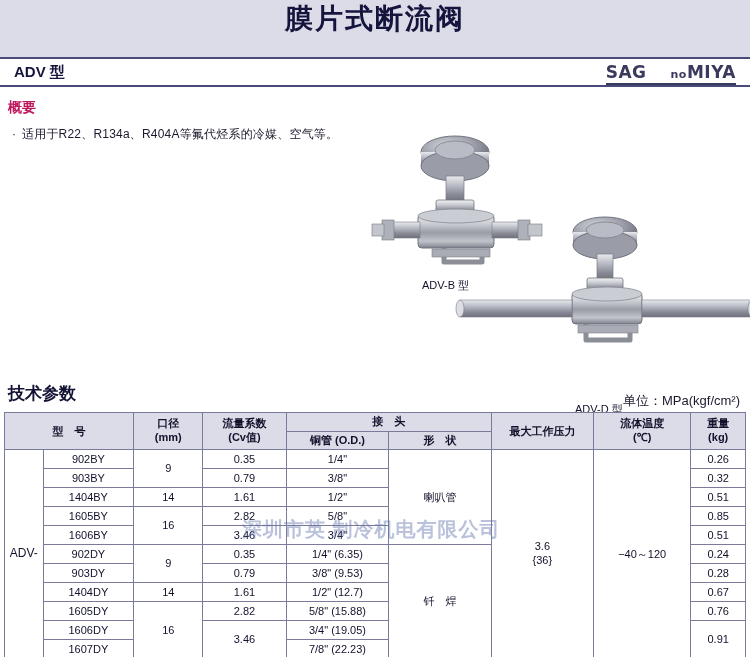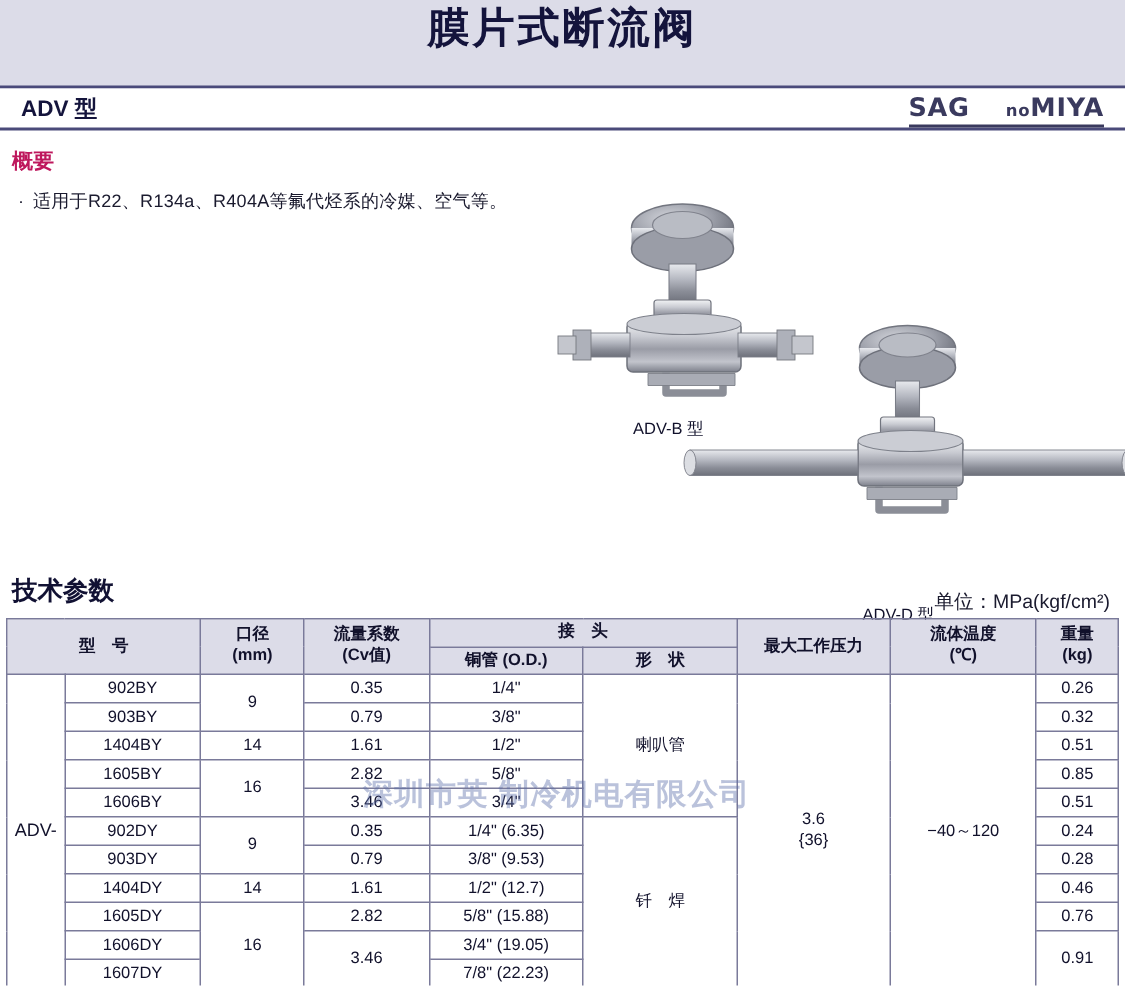--- a/index.html
+++ b/index.html
@@ -388,21 +388,21 @@
         <td class="cv">0.79</td>
         <td class="cu">3/8" (9.53)</td>
         <td class="weight">0.28</td>
       </tr>
 
       <tr>
         <td class="nm">1404DY</td>
         <td class="dia">14</td>
         <td class="cv">1.61</td>
         <td class="cu">1/2" (12.7)</td>
-        <td class="weight">0.46</td>
+        <td class="weight">0.67</td>
       </tr>
 
       <tr>
         <td class="nm">1605DY</td>
         <td class="dia" rowspan="3">16</td>
         <td class="cv">2.82</td>
         <td class="cu">5/8" (15.88)</td>
         <td class="weight">0.76</td>
       </tr>
 

